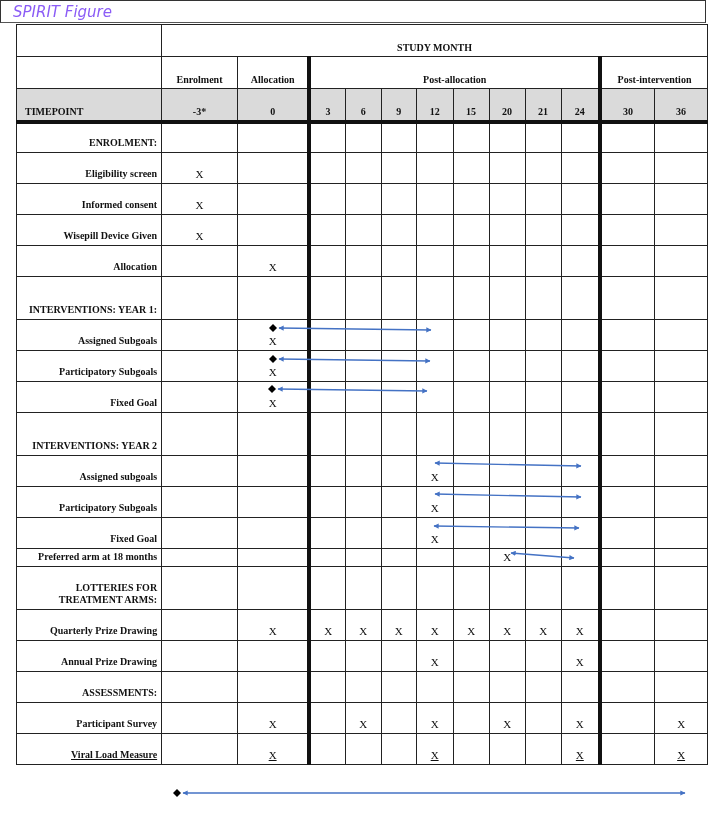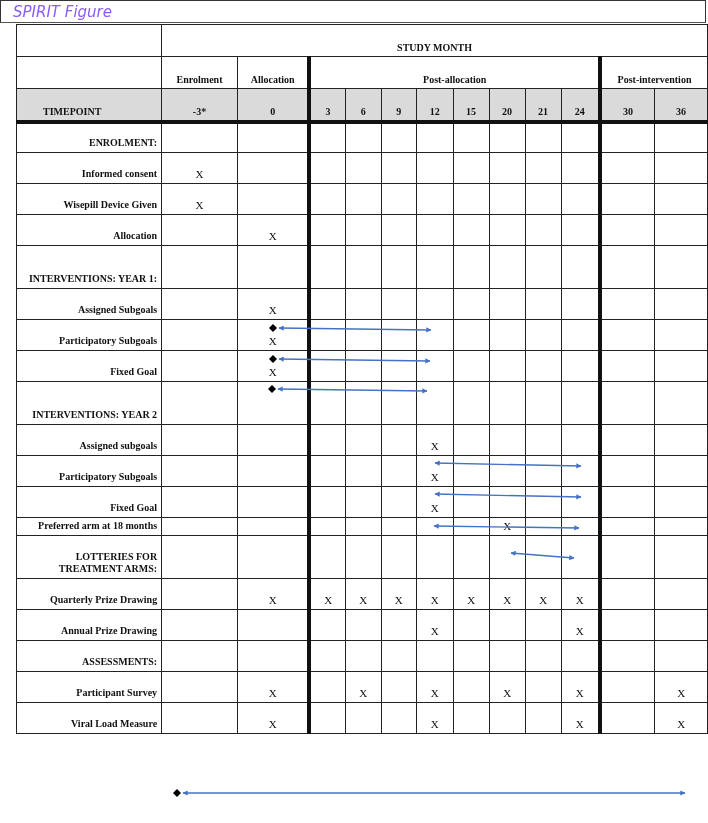--- a/index.html
+++ b/index.html
@@ -57,21 +57,21 @@
 
   <tr style="height:32px">
     <td></td>
     <td class="c">Enrolment</td>
     <td class="c">Allocation</td>
     <td colspan="8" class="c thick-l">Post-allocation</td>
     <td colspan="2" class="c thick-l">Post-intervention</td>
   </tr>
 
   <tr class="tp" style="height:33px">
-    <td style="text-align:left;padding-left:26px">TIMEPOINT</td>
+    <td style="text-align:left;padding-left:8px">TIMEPOINT</td>
     <td class="c">-3*</td>
     <td class="c">0</td>
     <td class="c thick-l">3</td>
     <td class="c">6</td>
     <td class="c">9</td>
     <td class="c">12</td>
     <td class="c">15</td>
     <td class="c">20</td>
     <td class="c">21</td>
     <td class="c">24</td>
@@ -89,20 +89,35 @@
         <td class="x"></td>
         <td class="x"></td>
         <td class="x"></td>
         <td class="x"></td>
         <td class="x"></td>
         <td class="x"></td>
         <td class="x thick-l"></td>
         <td class="x"></td>
       </tr>
       <tr style="height: 31px;">
+        <td class="lbl">Eligibility screen</td>
+        <td class="x">X</td>
+        <td class="x"></td>
+        <td class="x thick-l"></td>
+        <td class="x"></td>
+        <td class="x"></td>
+        <td class="x"></td>
+        <td class="x"></td>
+        <td class="x"></td>
+        <td class="x"></td>
+        <td class="x"></td>
+        <td class="x thick-l"></td>
+        <td class="x"></td>
+      </tr>
+      <tr style="height: 31px;">
         <td class="lbl">Informed consent</td>
         <td class="x">X</td>
         <td class="x"></td>
         <td class="x thick-l"></td>
         <td class="x"></td>
         <td class="x"></td>
         <td class="x"></td>
         <td class="x"></td>
         <td class="x"></td>
         <td class="x"></td>
@@ -343,21 +358,21 @@
         <td class="x">X</td>
         <td class="x"></td>
         <td class="x">X</td>
         <td class="x"></td>
         <td class="x">X</td>
         <td class="x"></td>
         <td class="x">X</td>
         <td class="x thick-l"></td>
         <td class="x">X</td>
       </tr>
-      <tr style="height: 31px;">
+      <tr style="height: 31px; text-decoration: underline;">
         <td class="lbl">Viral Load Measure</td>
         <td class="x"></td>
         <td class="x">X</td>
         <td class="x thick-l"></td>
         <td class="x"></td>
         <td class="x"></td>
         <td class="x">X</td>
         <td class="x"></td>
         <td class="x"></td>
         <td class="x"></td>

